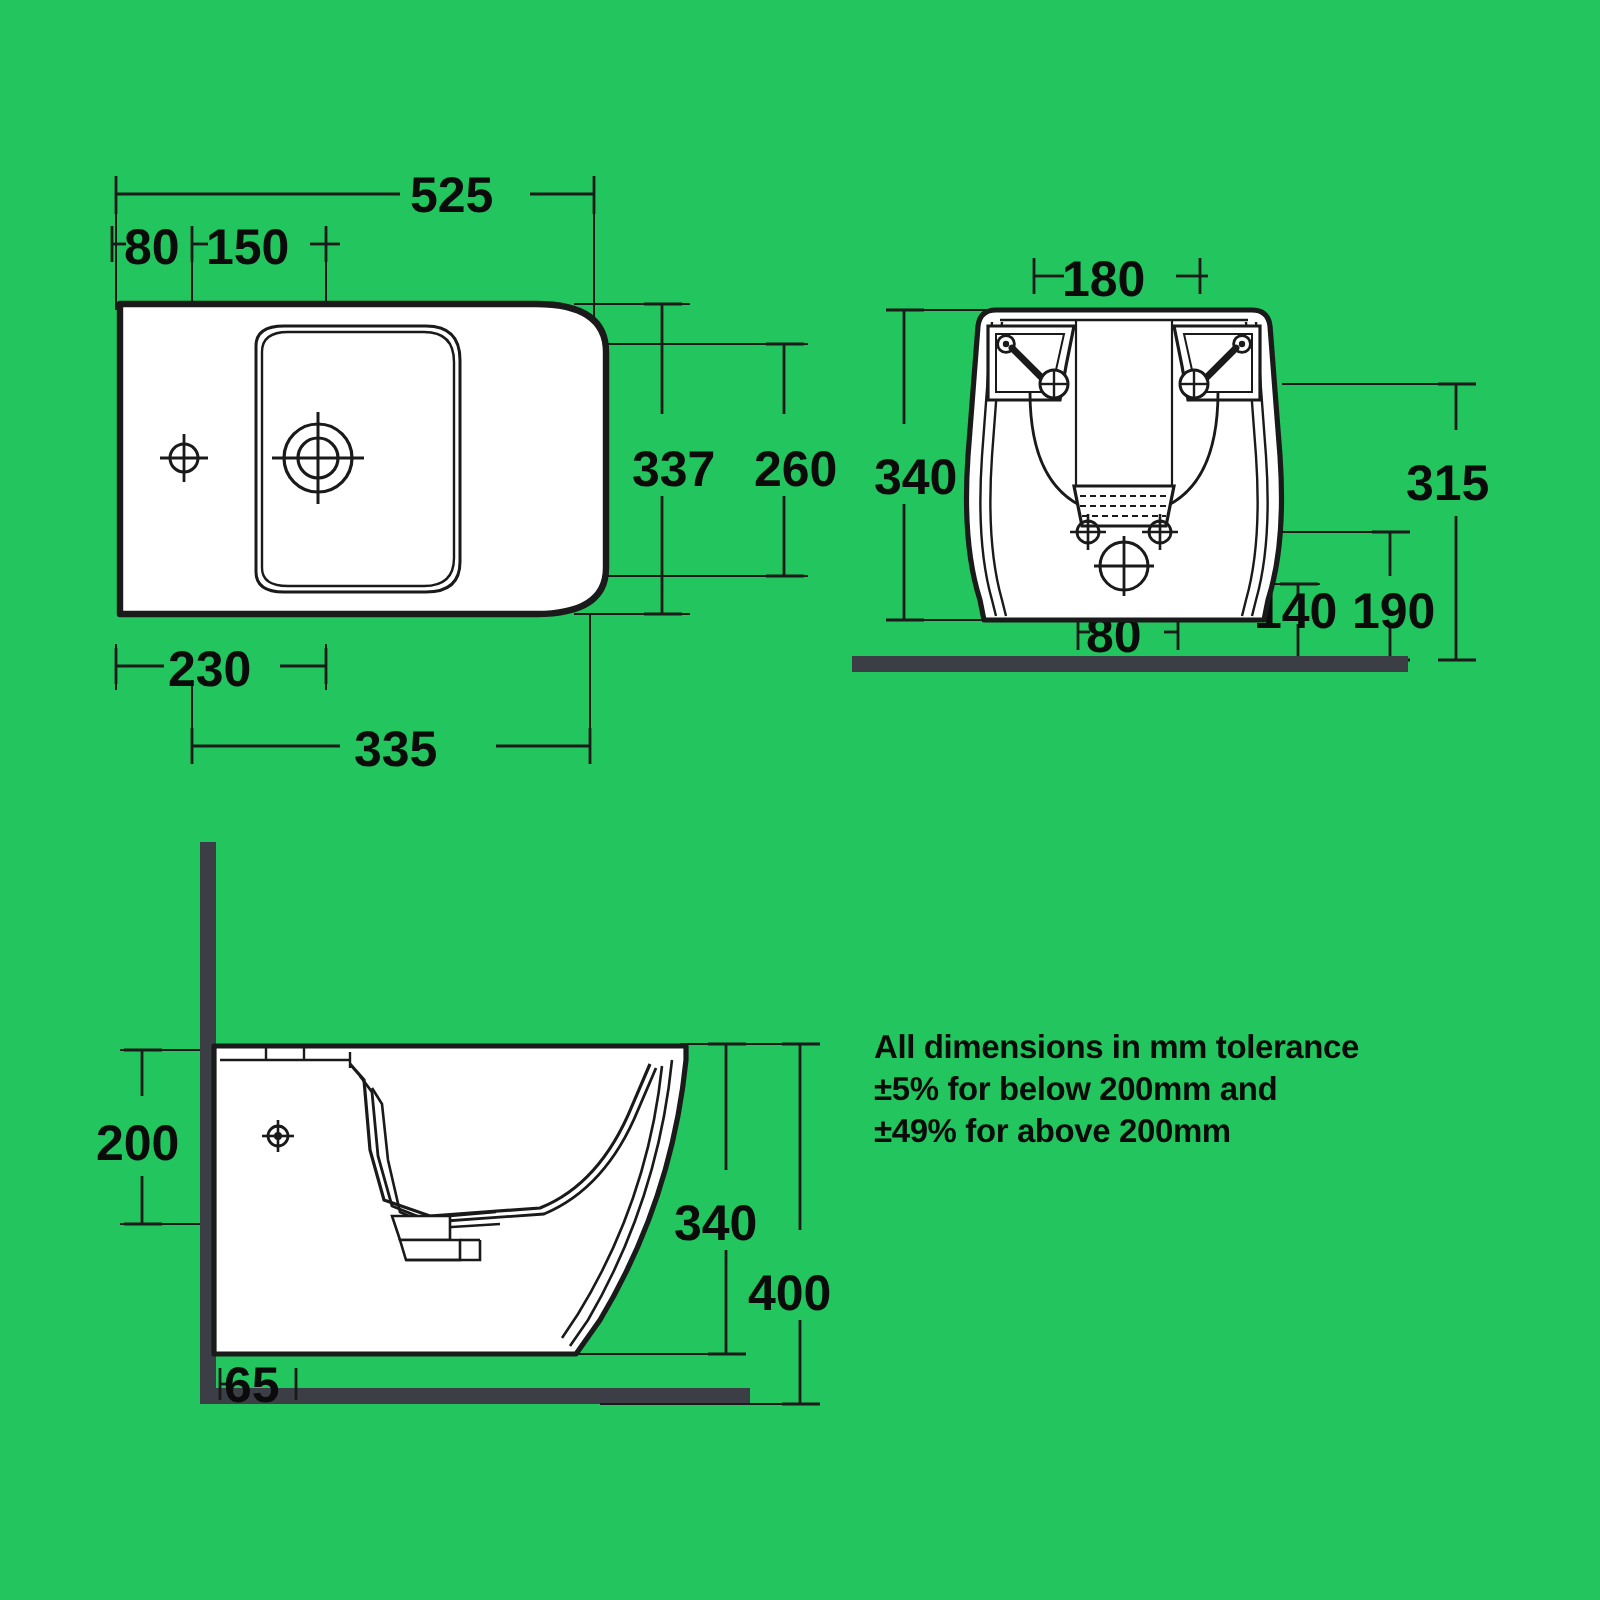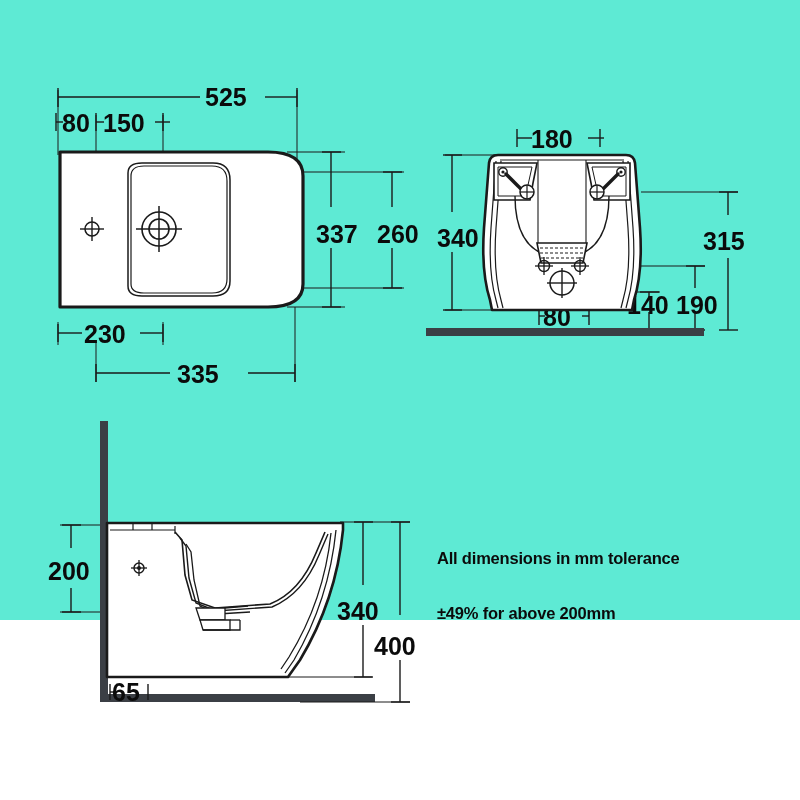--- a/index.html
+++ b/index.html
@@ -10,22 +10,22 @@
   }
   body {
     width: 800px;
     height: 800px;
     font-family: "Liberation Sans", sans-serif;
     overflow: hidden;
   }
   #sheet {
     position: relative;
     width: 800px;
-    height: 620px;
-    background: #5eead4;
+    height: 800px;
+    background: #22c55e;
     text-decoration: underline;
   }
   svg.draw {
     position: absolute;
     left: 0;
     top: 0;
     width: 800px;
     height: 800px;
   }
   .dimtext {
@@ -39,21 +39,21 @@
     left: 437px;
     top: 514px;
     width: 330px;
     font-family: "Liberation Sans", sans-serif;
     font-weight: bold;
     font-size: 16.5px;
     line-height: 21px;
     color: #0b0b0b;
     letter-spacing: -0.2px;
   }
-  .note div { white-space: nowrap; margin-top: 34px; }
+  .note div { white-space: nowrap; }
 </style>
 </head>
 <body>
 
 <div id="sheet">
 
   <svg class="draw" viewBox="0 0 800 800">
 
     <g>
 
@@ -345,16 +345,17 @@
         <circle cx="139" cy="568" r="2" fill="#1a1a1a"></circle>
         <line x1="131" y1="568" x2="147" y2="568" stroke="#1a1a1a" stroke-width="1.3"></line>
         <line x1="139" y1="560" x2="139" y2="576" stroke="#1a1a1a" stroke-width="1.3"></line>
       </g>
     </g>
 
   </svg>
 
   <div class="note">
     <div>All dimensions in mm tolerance</div>
+    <div>±5% for below 200mm and</div>
     <div>±49% for above 200mm</div>
   </div>
 
 </div>
 
 </body></html>

